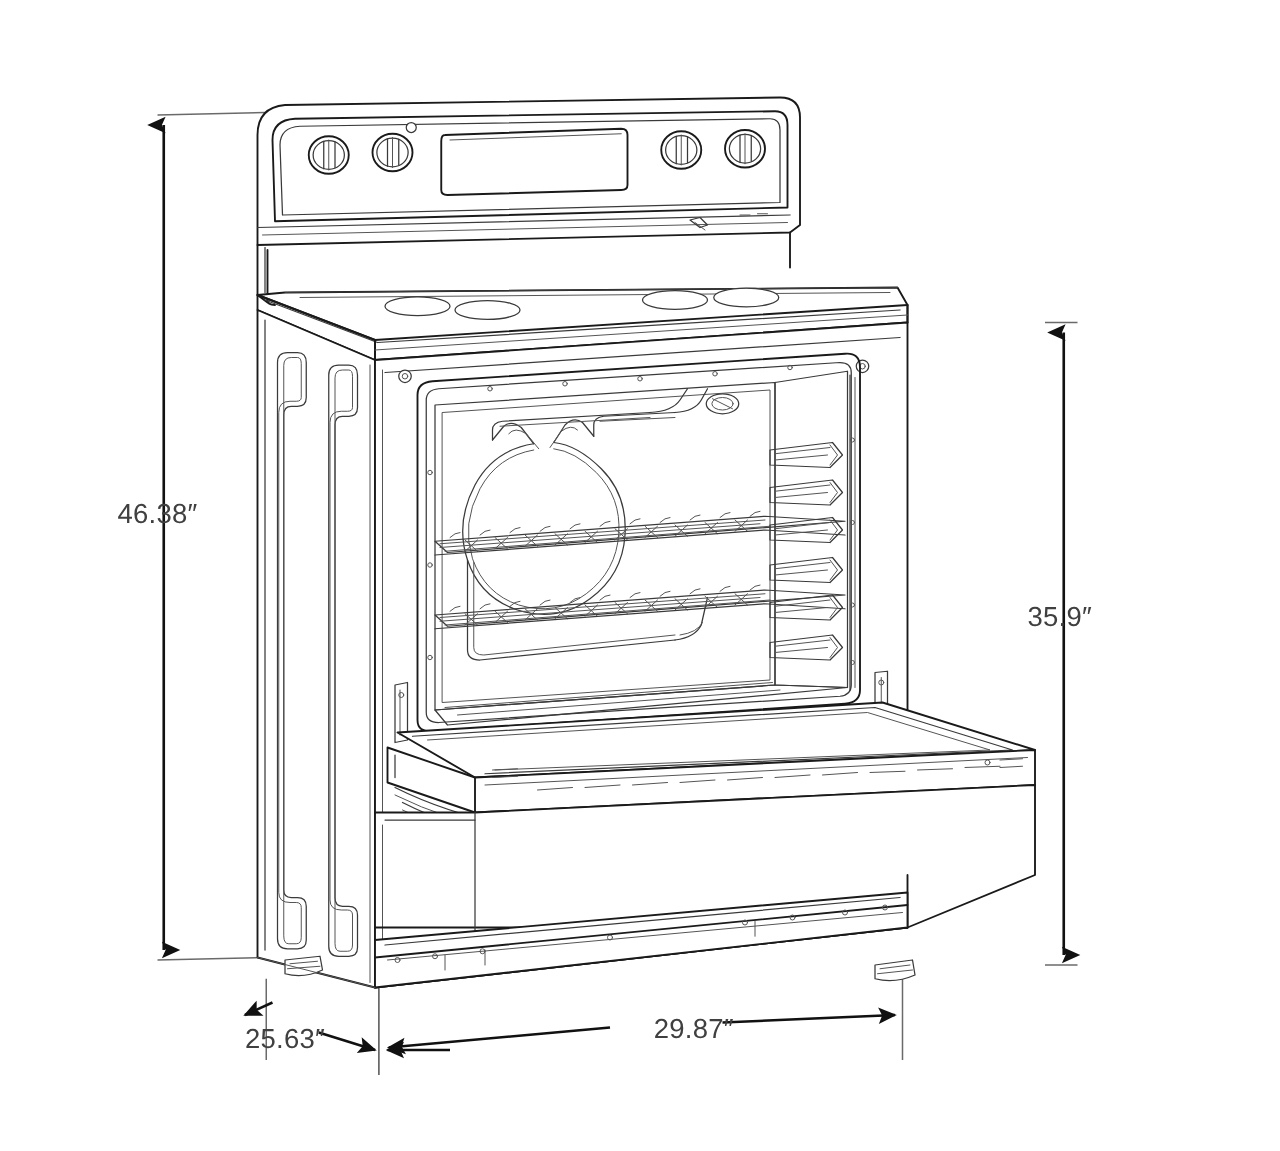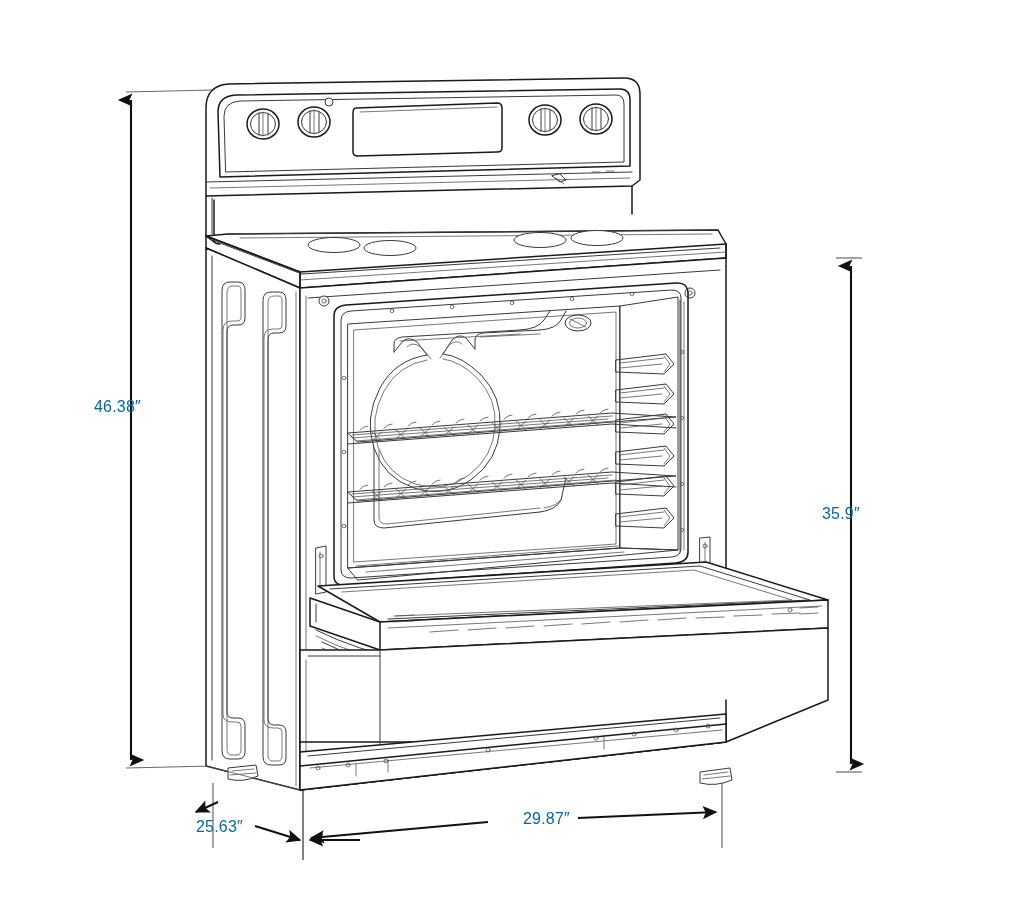--- a/index.html
+++ b/index.html
@@ -21,29 +21,29 @@
   #drawing {
     position: absolute;
     left: 0;
     top: 0;
     width: 1024px;
     height: 921px;
   }
   .dim-label {
     position: absolute;
     font-family: "Liberation Sans", sans-serif;
-    font-size: 16px;
-    color: #0369a1;
+    font-size: 22px;
+    color: #404040;
     letter-spacing: 0.2px;
     white-space: nowrap;
   }
   #label-height   { left: 94px;  top: 398px; }
   #label-depth    { left: 196px; top: 818px; }
   #label-width    { left: 495px; top: 810px; margin-left: 28px; }
-  #label-cooktop  { left: 822px; top: 505px; }
+  #label-cooktop  { left: 822px; top: 481px; }
 </style>
 </head>
 <body>
 
 <div id="page">
 
 <svg id="drawing" viewBox="0 0 1024 921">
   <defs>
     <marker id="arrow-up" viewBox="0 0 10 10" refX="5" refY="9" markerWidth="7" markerHeight="9" orient="auto-start-reverse">
       <path d="M5 0 L9.5 10 L5 8 L0.5 10 Z" fill="#111"></path>

